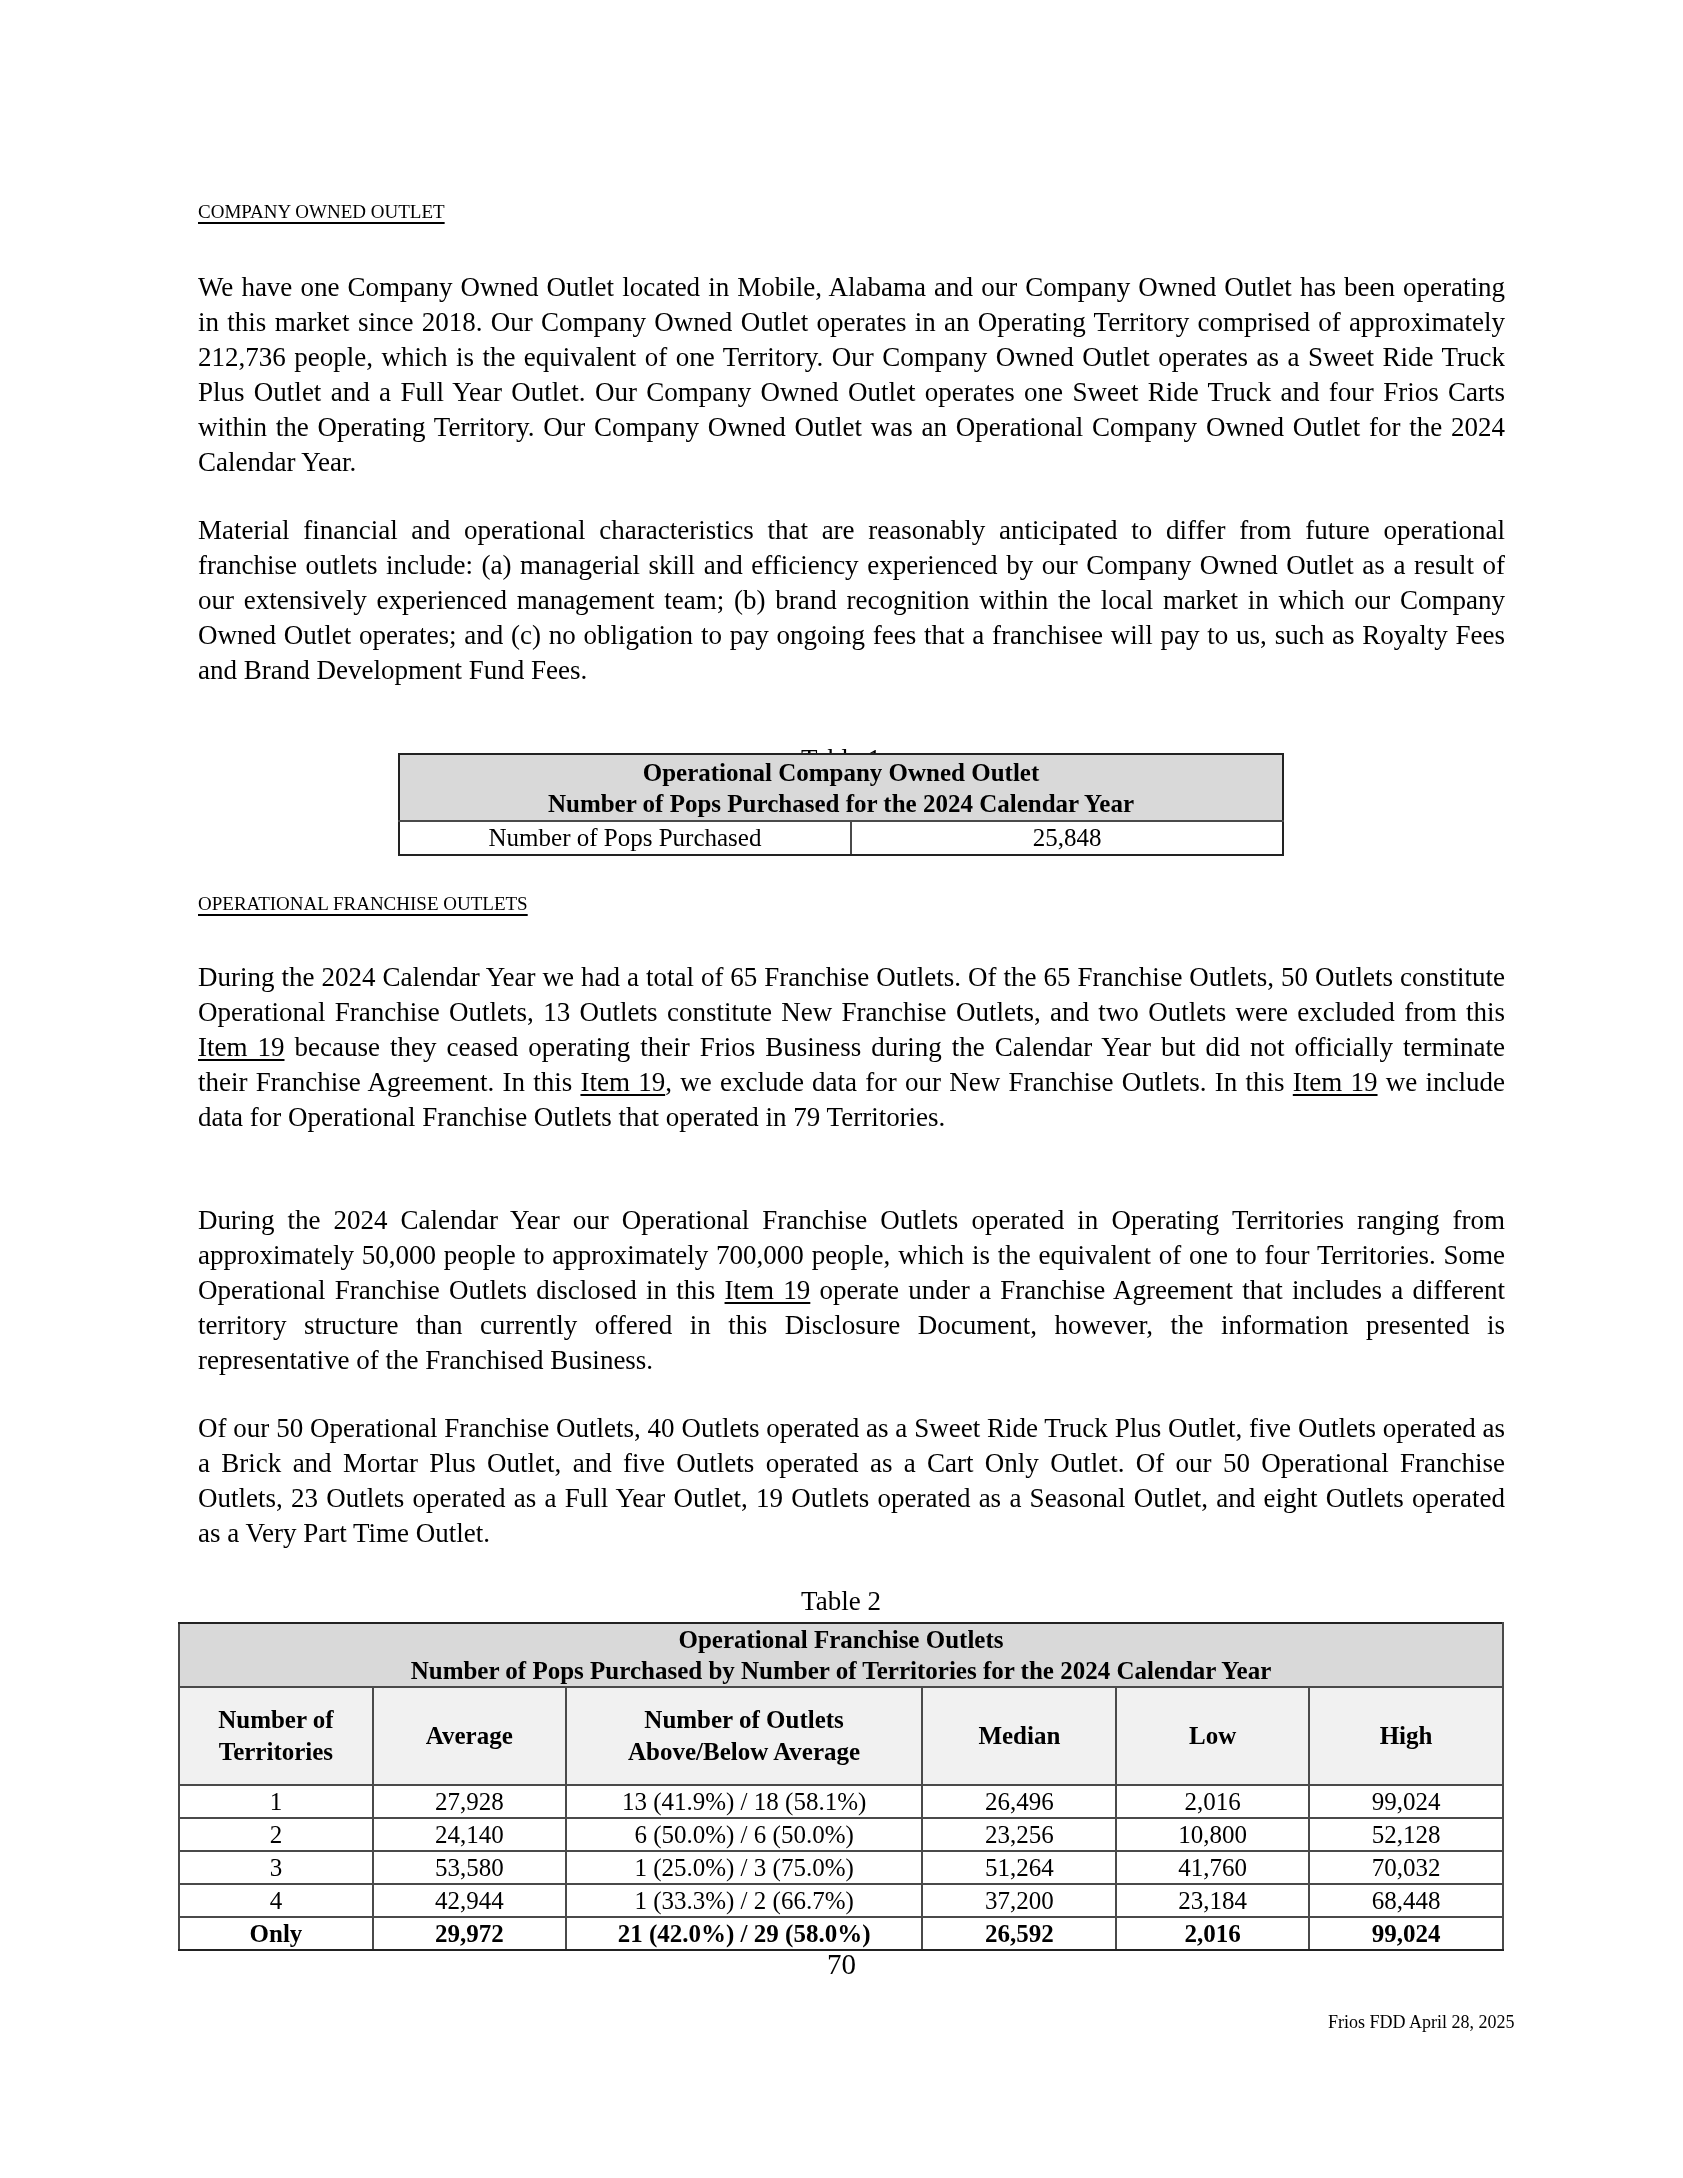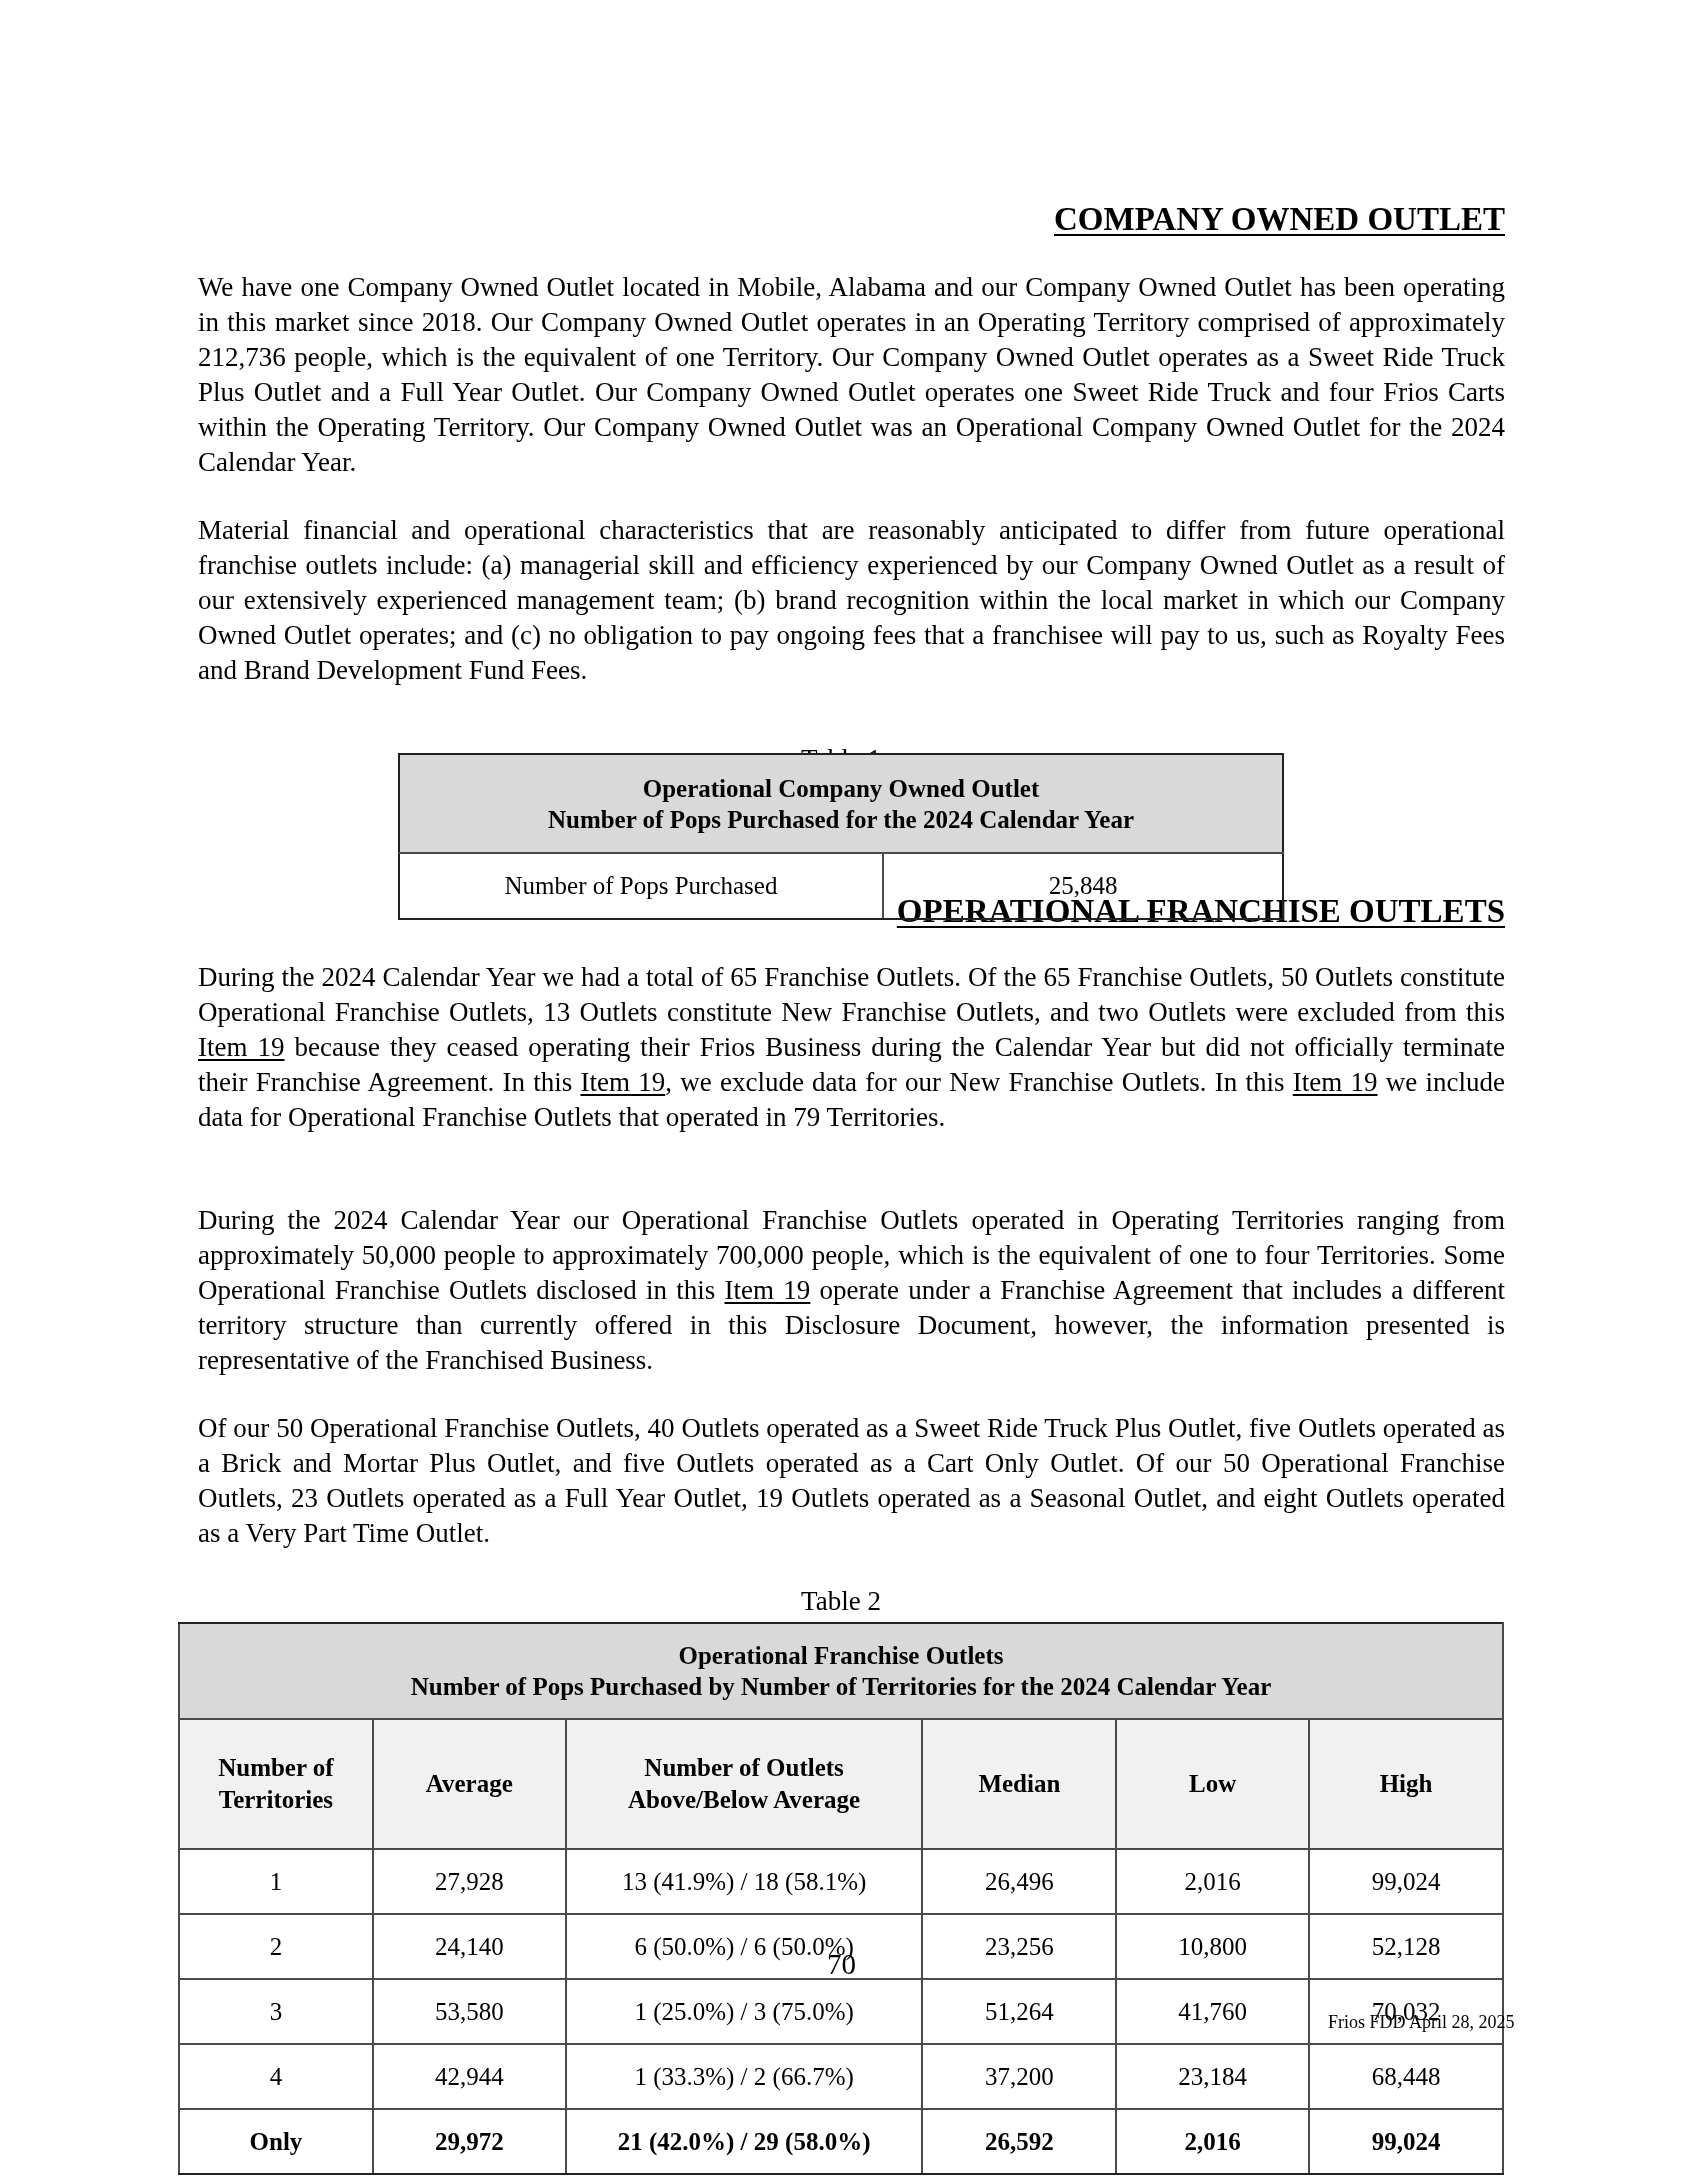--- a/index.html
+++ b/index.html
@@ -3,33 +3,33 @@
 <meta charset="utf-8">
 <style>
   html, body { margin: 0; padding: 0; background: #ffffff; }
   body {
     width: 1683px; height: 2178px; position: relative; overflow: hidden;
     font-family: "Liberation Serif", "DejaVu Serif", serif;
     color: #000;
   }
   .page { position: absolute; left: 198px; top: 0; width: 1307px; }
   .heading {
-    position: absolute; left: 0; width: 1307px; text-align: right;
-    font-weight: bold; font-size: 33px; text-decoration: underline;
+    position: absolute; left: 0; width: 1307px; text-align: left;
+    font-weight: normal; font-size: 19px; text-decoration: underline;
     text-decoration-thickness: 2px; text-underline-offset: 4px;
   }
   .para {
     position: absolute; left: 0; width: 1307px; margin: 0;
     font-size: 27px; line-height: 35px; text-align: justify;
     text-align-last: left;
   }
   .u { text-decoration: underline; text-underline-offset: 3px; }
   .caption { position: absolute; text-align: center; font-size: 27px; }
   table { border-collapse: collapse; position: absolute; }
-  td, th { border: 2px solid #4a4a4a; text-align: center; padding: 16px; }
+  td, th { border: 2px solid #4a4a4a; text-align: center; padding: 0; }
   .t1 { left: 398px; top: 753px; width: 886px; }
   .t1 .hdr th { background: #d9d9d9; font-size: 25px; line-height: 31px; height: 65px; font-weight: bold; border-top: 2.5px solid #222; border-left: 2.5px solid #222; border-right: 2.5px solid #222; }
   .t1 td { font-size: 25px; height: 32px; line-height: 30px; border-bottom: 2.5px solid #222; }
   .t1 td:first-child { border-left: 2.5px solid #222; width: 450px; }
   .t1 td:last-child { border-right: 2.5px solid #222; }
   .t2 { left: 178px; top: 1622px; width: 1326px; }
   .t2 .title th { background: #d9d9d9; font-size: 25px; line-height: 31px; height: 61px; font-weight: bold; border-top: 2.5px solid #222; }
   .t2 .cols th { background: #f1f1f1; font-size: 25px; line-height: 32px; height: 96px; font-weight: bold; }
   .t2 td { font-size: 25px; height: 31px; line-height: 29px; }
   .t2 tr.total td { font-weight: bold; border-bottom: 2.5px solid #222; }

